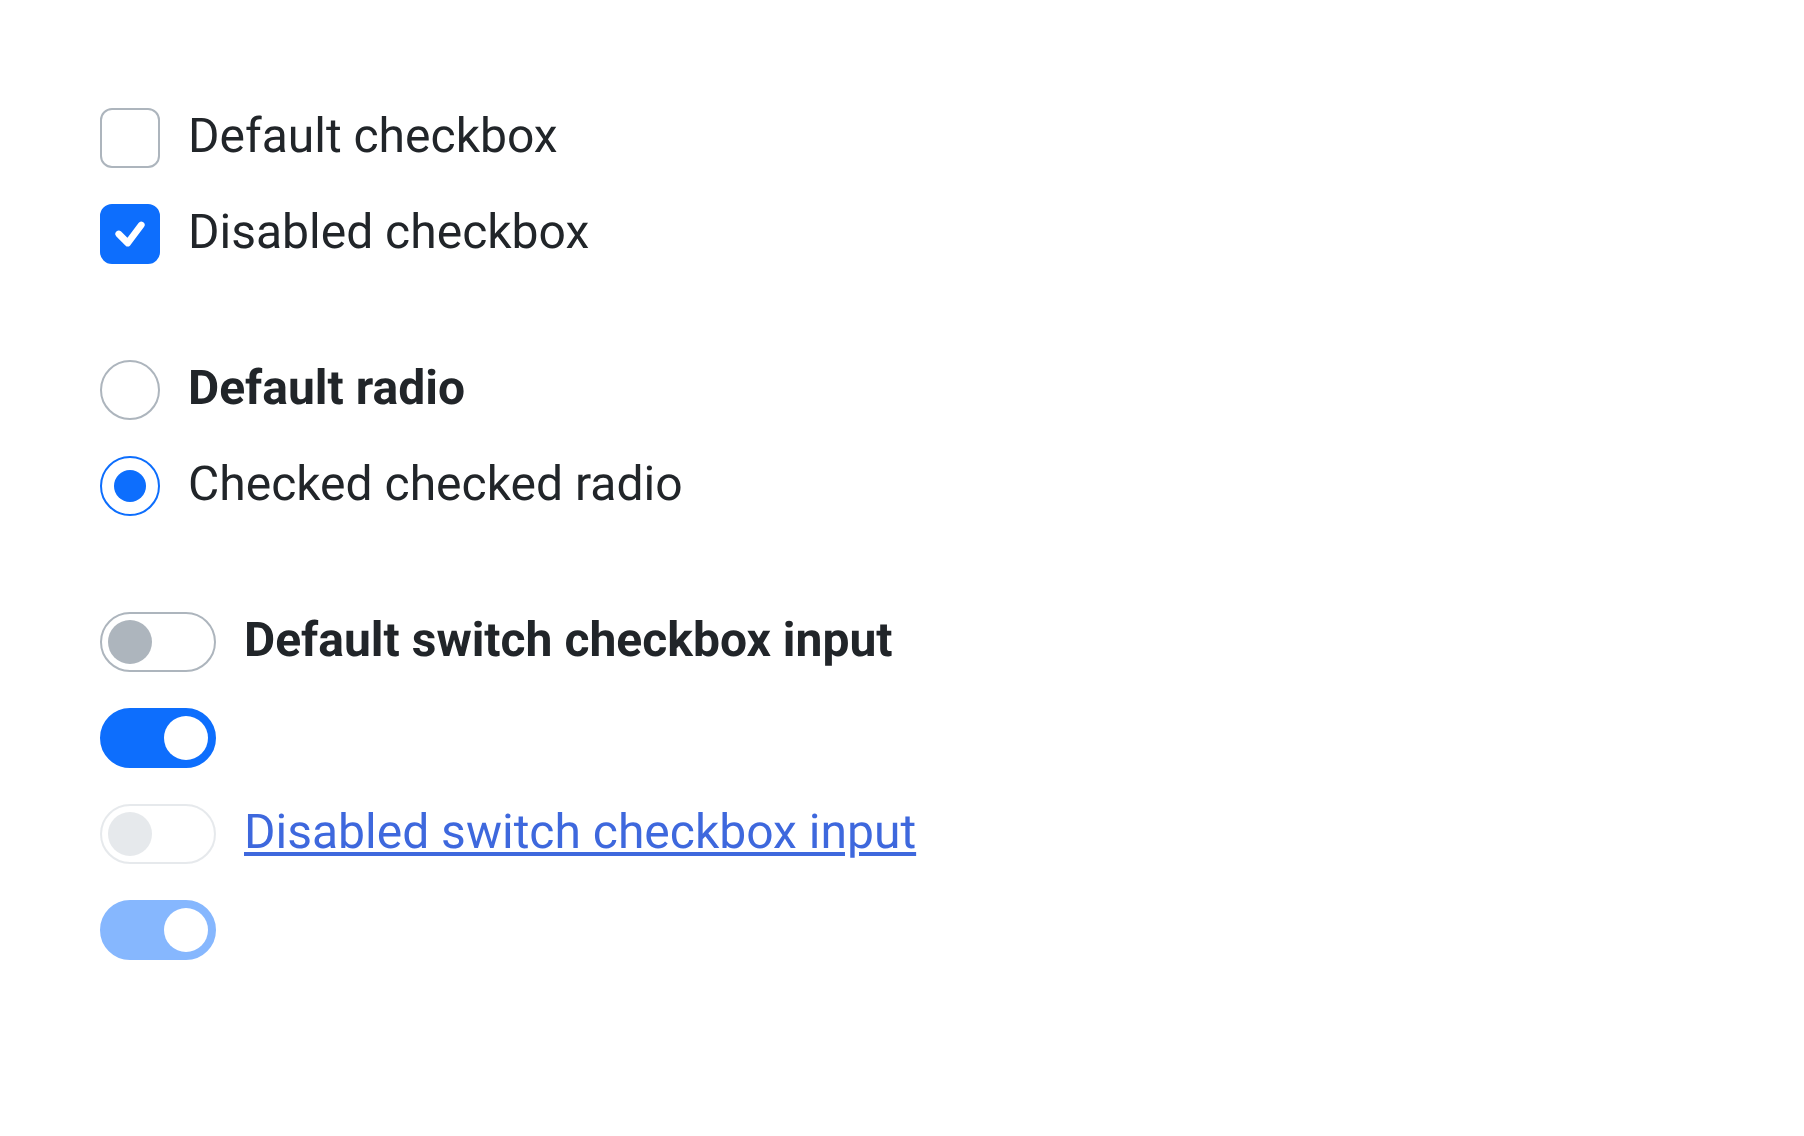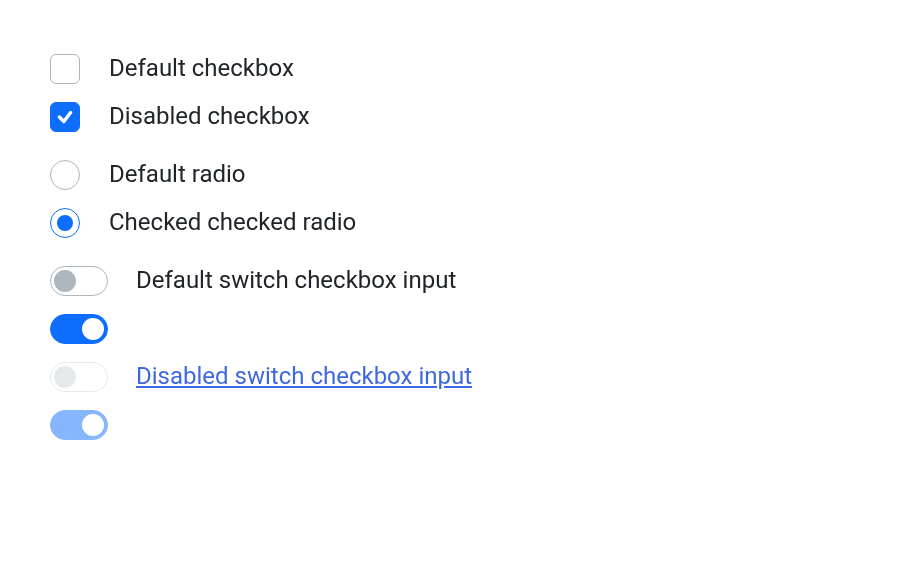--- a/index.html
+++ b/index.html
@@ -10,26 +10,27 @@
     body {
       font-family: -apple-system, BlinkMacSystemFont, "Segoe UI", Roboto, "Helvetica Neue", Arial, sans-serif;
       font-size: 24px;
       color: #212529;
       padding: 50px;
       background: #fff;
     }
     .form-check {
       display: flex;
       align-items: center;
-      gap: 29px;
+      gap: 14px;
       margin-bottom: 10px;
       min-height: 38px;
     }
     .group-gap {
-      margin-top: 20px;
+      margin-top: 40px;
+      font-weight: bold;
     }
     .form-check-label {
       cursor: default;
       line-height: 1.4;
     }
     .form-check-label.disabled {
       color: #1d4ed8;
       opacity: 0.85;
       text-decoration: underline;
     }
@@ -79,21 +80,21 @@
     .form-check-input-radio.checked::after {
       content: "";
       width: 16px;
       height: 16px;
       border-radius: 50%;
       background: #0d6efd;
     }
 
     
     .form-switch {
-      gap: 28px;
+      gap: 14px;
     }
     .form-check-input-switch {
       width: 58px;
       height: 30px;
       border-radius: 30px;
       border: 1.5px solid #adb5bd;
       background: #fff;
       position: relative;
       cursor: pointer;
       flex-shrink: 0;

